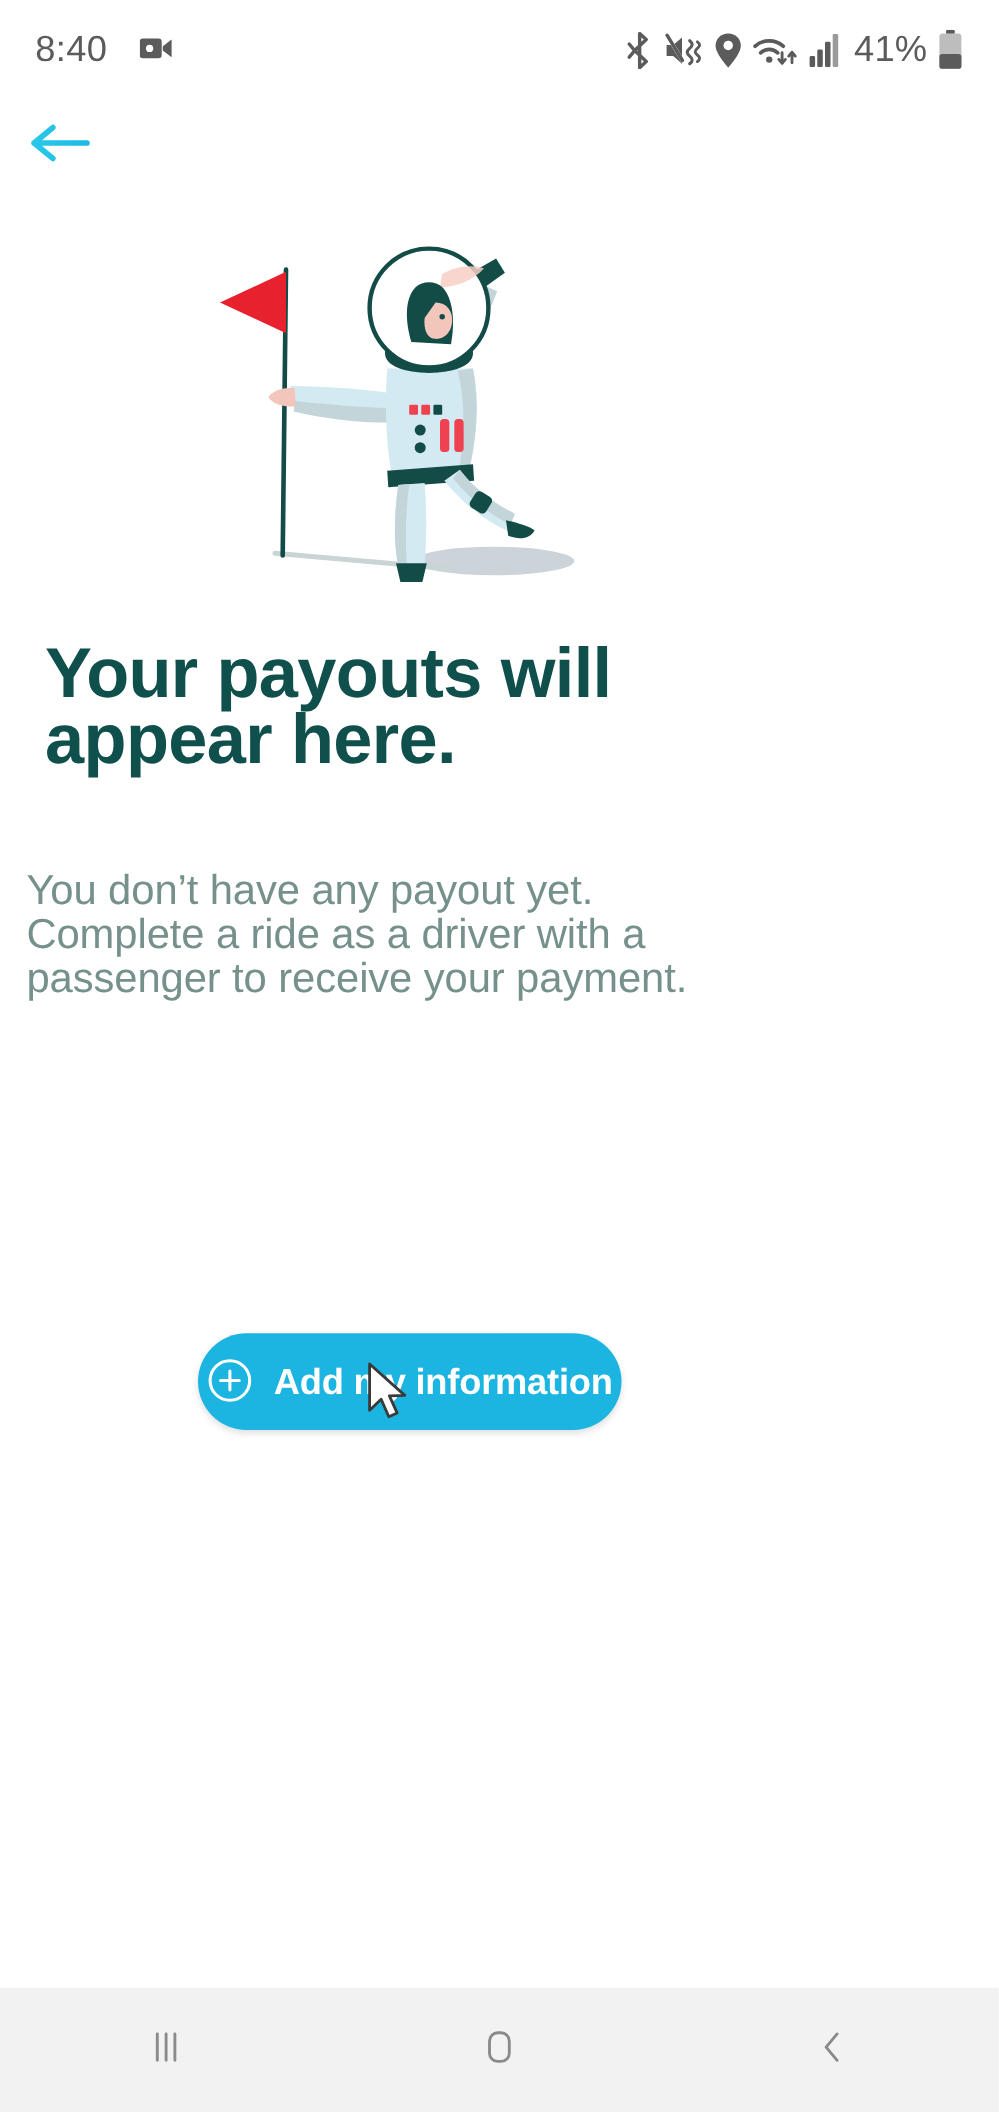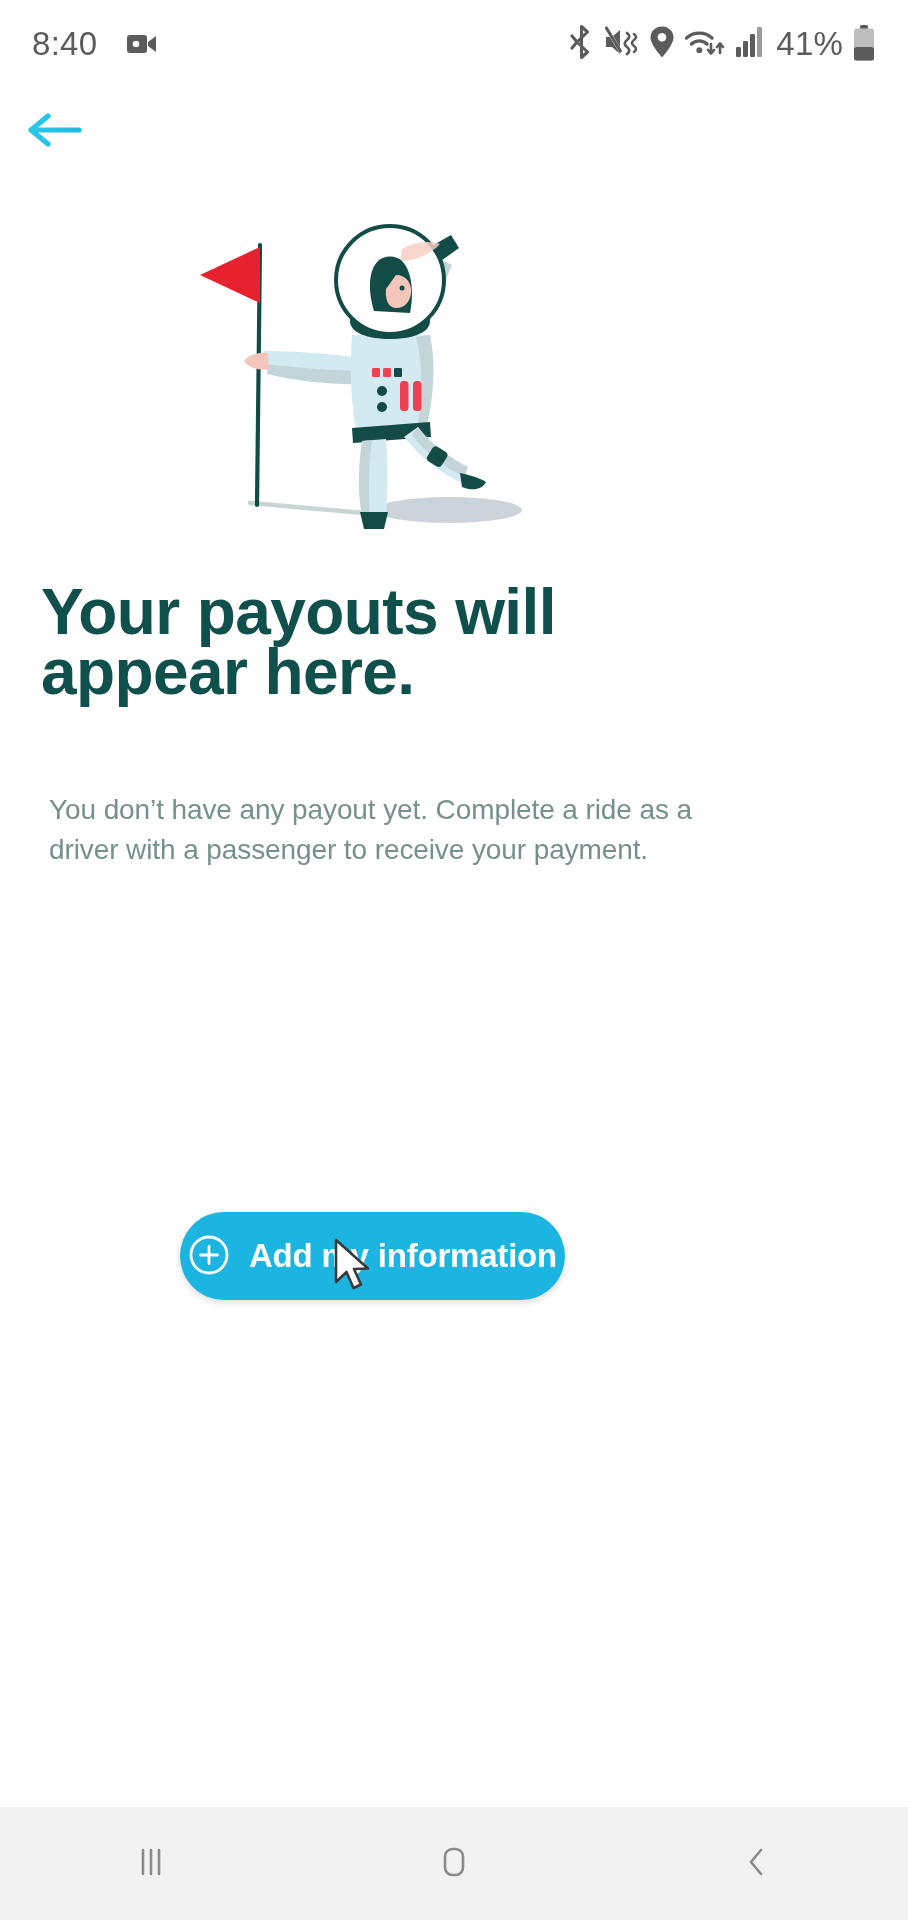--- a/index.html
+++ b/index.html
@@ -36,21 +36,21 @@
     gap: 30px;
   }
   #status-clock {
     font-size: 33px;
     color: #5b5b5b;
     letter-spacing: 0.3px;
     font-family: "Liberation Sans", sans-serif;
   }
   #status-right {
     display: flex;
-    align-items: flex-start;
+    align-items: flex-end;
     gap: 9px;
     padding-right: 2px;
   }
   #battery-text {
     font-size: 33px;
     color: #5b5b5b;
     letter-spacing: 0.2px;
     margin-left: 4px;
   }
   .sicon { display: block; }
@@ -85,23 +85,23 @@
     width: 620px;
     font-size: 64px;
     line-height: 60px;
     font-weight: bold;
     color: #0f4f4c;
     letter-spacing: -0.6px;
   }
   #body-text {
     position: absolute;
     top: 790px;
-    left: 49px;
+    left: 24px;
     width: 645px;
-    font-size: 28px;
+    font-size: 38px;
     line-height: 40px;
     color: #76908c;
     letter-spacing: -0.1px;
   }
 
   
   #cta-button {
     position: absolute;
     top: 1212px;
     left: 180px;

